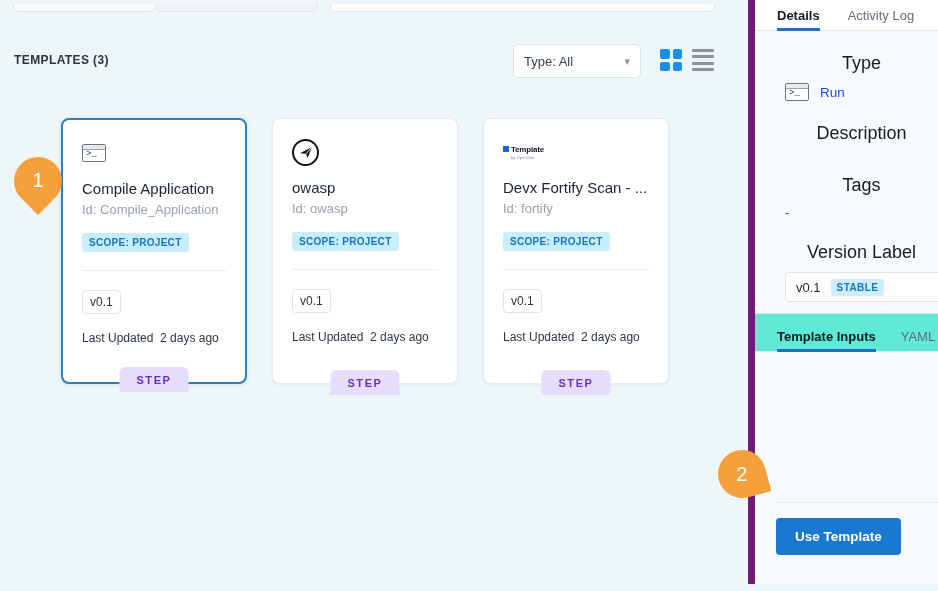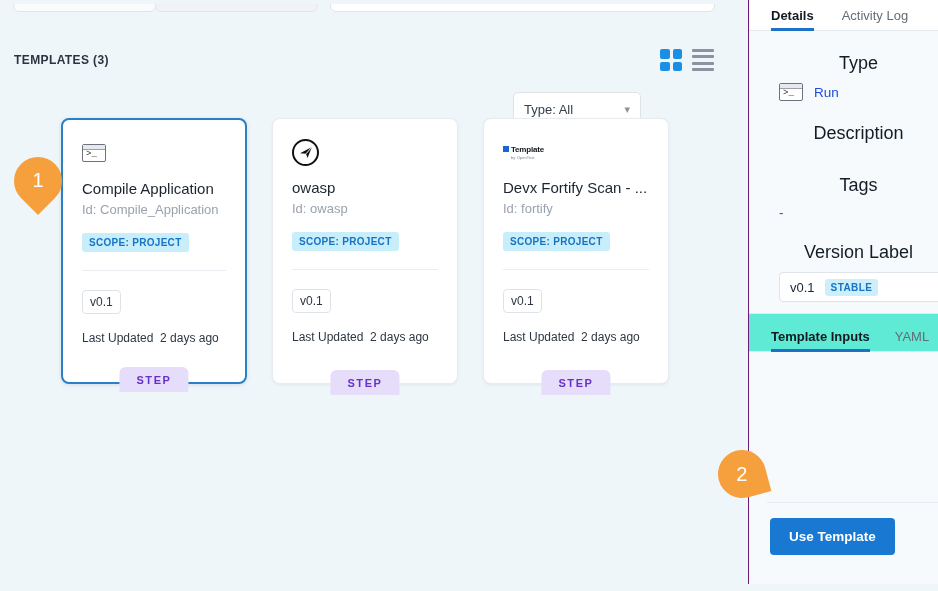--- a/index.html
+++ b/index.html
@@ -35,21 +35,21 @@
     font-size: 12px; font-weight: 700; letter-spacing: .4px;
     color: #2b3440;
   }
 
   
   .type-select {
     position: absolute; left: 513px; top: 40px;
     width: 128px; height: 32px;
     background: #fff; border: 1px solid #dfe3e8; border-radius: 5px;
     display: flex; align-items: center; padding: 16px 10px;
-    font-size: 13px; color: #37404a; cursor: pointer; margin-top: 48px;
+    font-size: 13px; color: #37404a; cursor: pointer;
   }
   .type-select .chev { margin-left: auto; color: #8b949e; font-size: 11px; }
 
   .view-toggle {
     position: absolute; top: 45px; width: 22px; height: 22px;
     cursor: pointer; display: grid;
   }
   .view-toggle.grid { left: 660px; grid-template-columns: 1fr 1fr; grid-template-rows: 1fr 1fr; gap: 3px; }
   .view-toggle.grid i { background: #1a8fe3; border-radius: 2px; display:block; }
   .view-toggle.list { left: 692px; grid-template-rows: repeat(4,1fr); gap: 3px; align-content:center; }
@@ -151,21 +151,21 @@
     border-radius:50% 50% 0 50%;
     transform: rotate(-15deg);
   }
   .marker.m2 span { transform: rotate(15deg); }
 
   
   .side-pane {
     position:absolute; left:748px; top:0;
     width:190px; height:584px;
     background:#f6fafc;
-    border-left:1px solid #701a75;
+    border-left:7px solid #701a75;
     overflow:hidden;
   }
   .side-tabs {
     height:31px; background:#fff; border-bottom:1px solid #e4e9ee;
     display:flex; align-items:flex-end; padding-left:22px; gap:28px;
   }
   .side-tab {
     font-size:13px; color:#636d79; padding-bottom:7px; cursor:pointer;
     white-space:nowrap; position:relative;
   }

